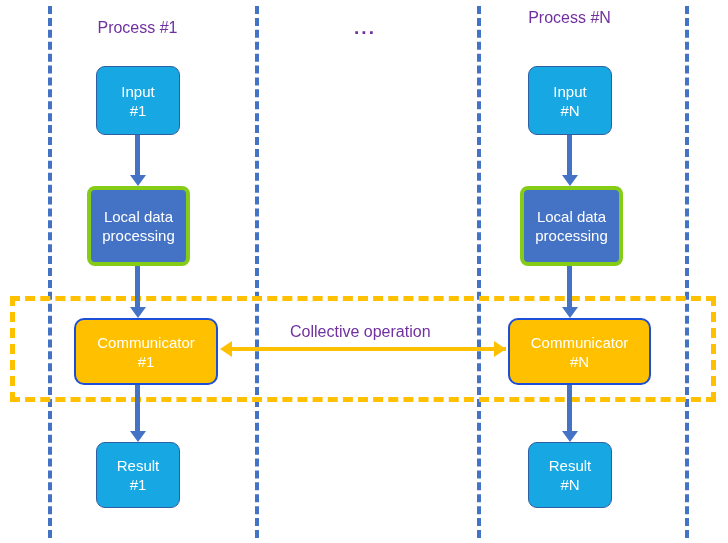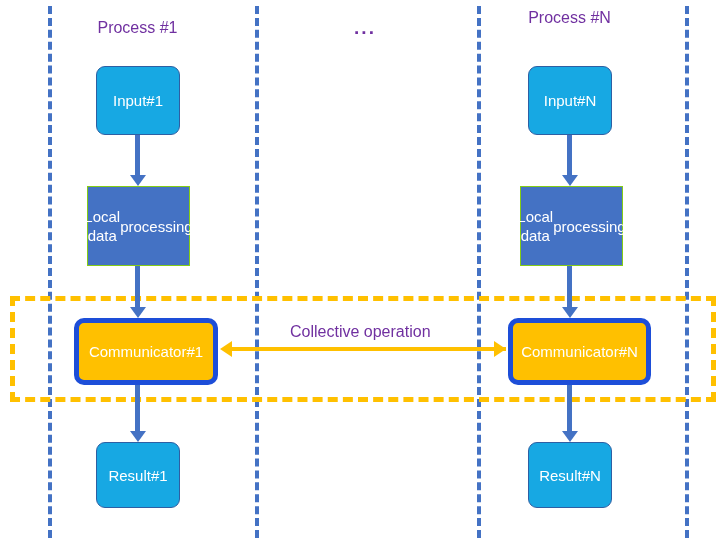--- a/index.html
+++ b/index.html
@@ -53,44 +53,44 @@
     line-height: 20px;
     letter-spacing: 2px;
     text-align: center;
   }
 
   
   .node {
     position: absolute;
     box-sizing: border-box;
     display: flex;
-    flex-direction: row;
+    flex-direction: column;
     align-items: center;
     justify-content: center;
     color: #ffffff;
     font-size: 15px;
     line-height: 19px;
     text-align: center;
     z-index: 3;
   }
   .node .ln { display: block; }
 
   .node-io {
     background: #17A8E3;
     border: 1px solid #2E5FA3;
     border-radius: 9px;
   }
   .node-proc {
     background: #4472C4;
-    border: 1px solid #84cc16;
-    border-radius: 0;
+    border: 4px solid #84cc16;
+    border-radius: 8px;
   }
   .node-comm {
     background: #FFC000;
-    border: 5px solid #1d4ed8;
+    border: 2px solid #1d4ed8;
     border-radius: 10px;
   }
 
   
   .vflow {
     position: absolute;
     width: 5px;
     background: #4472C4;
     z-index: 2;
   }

